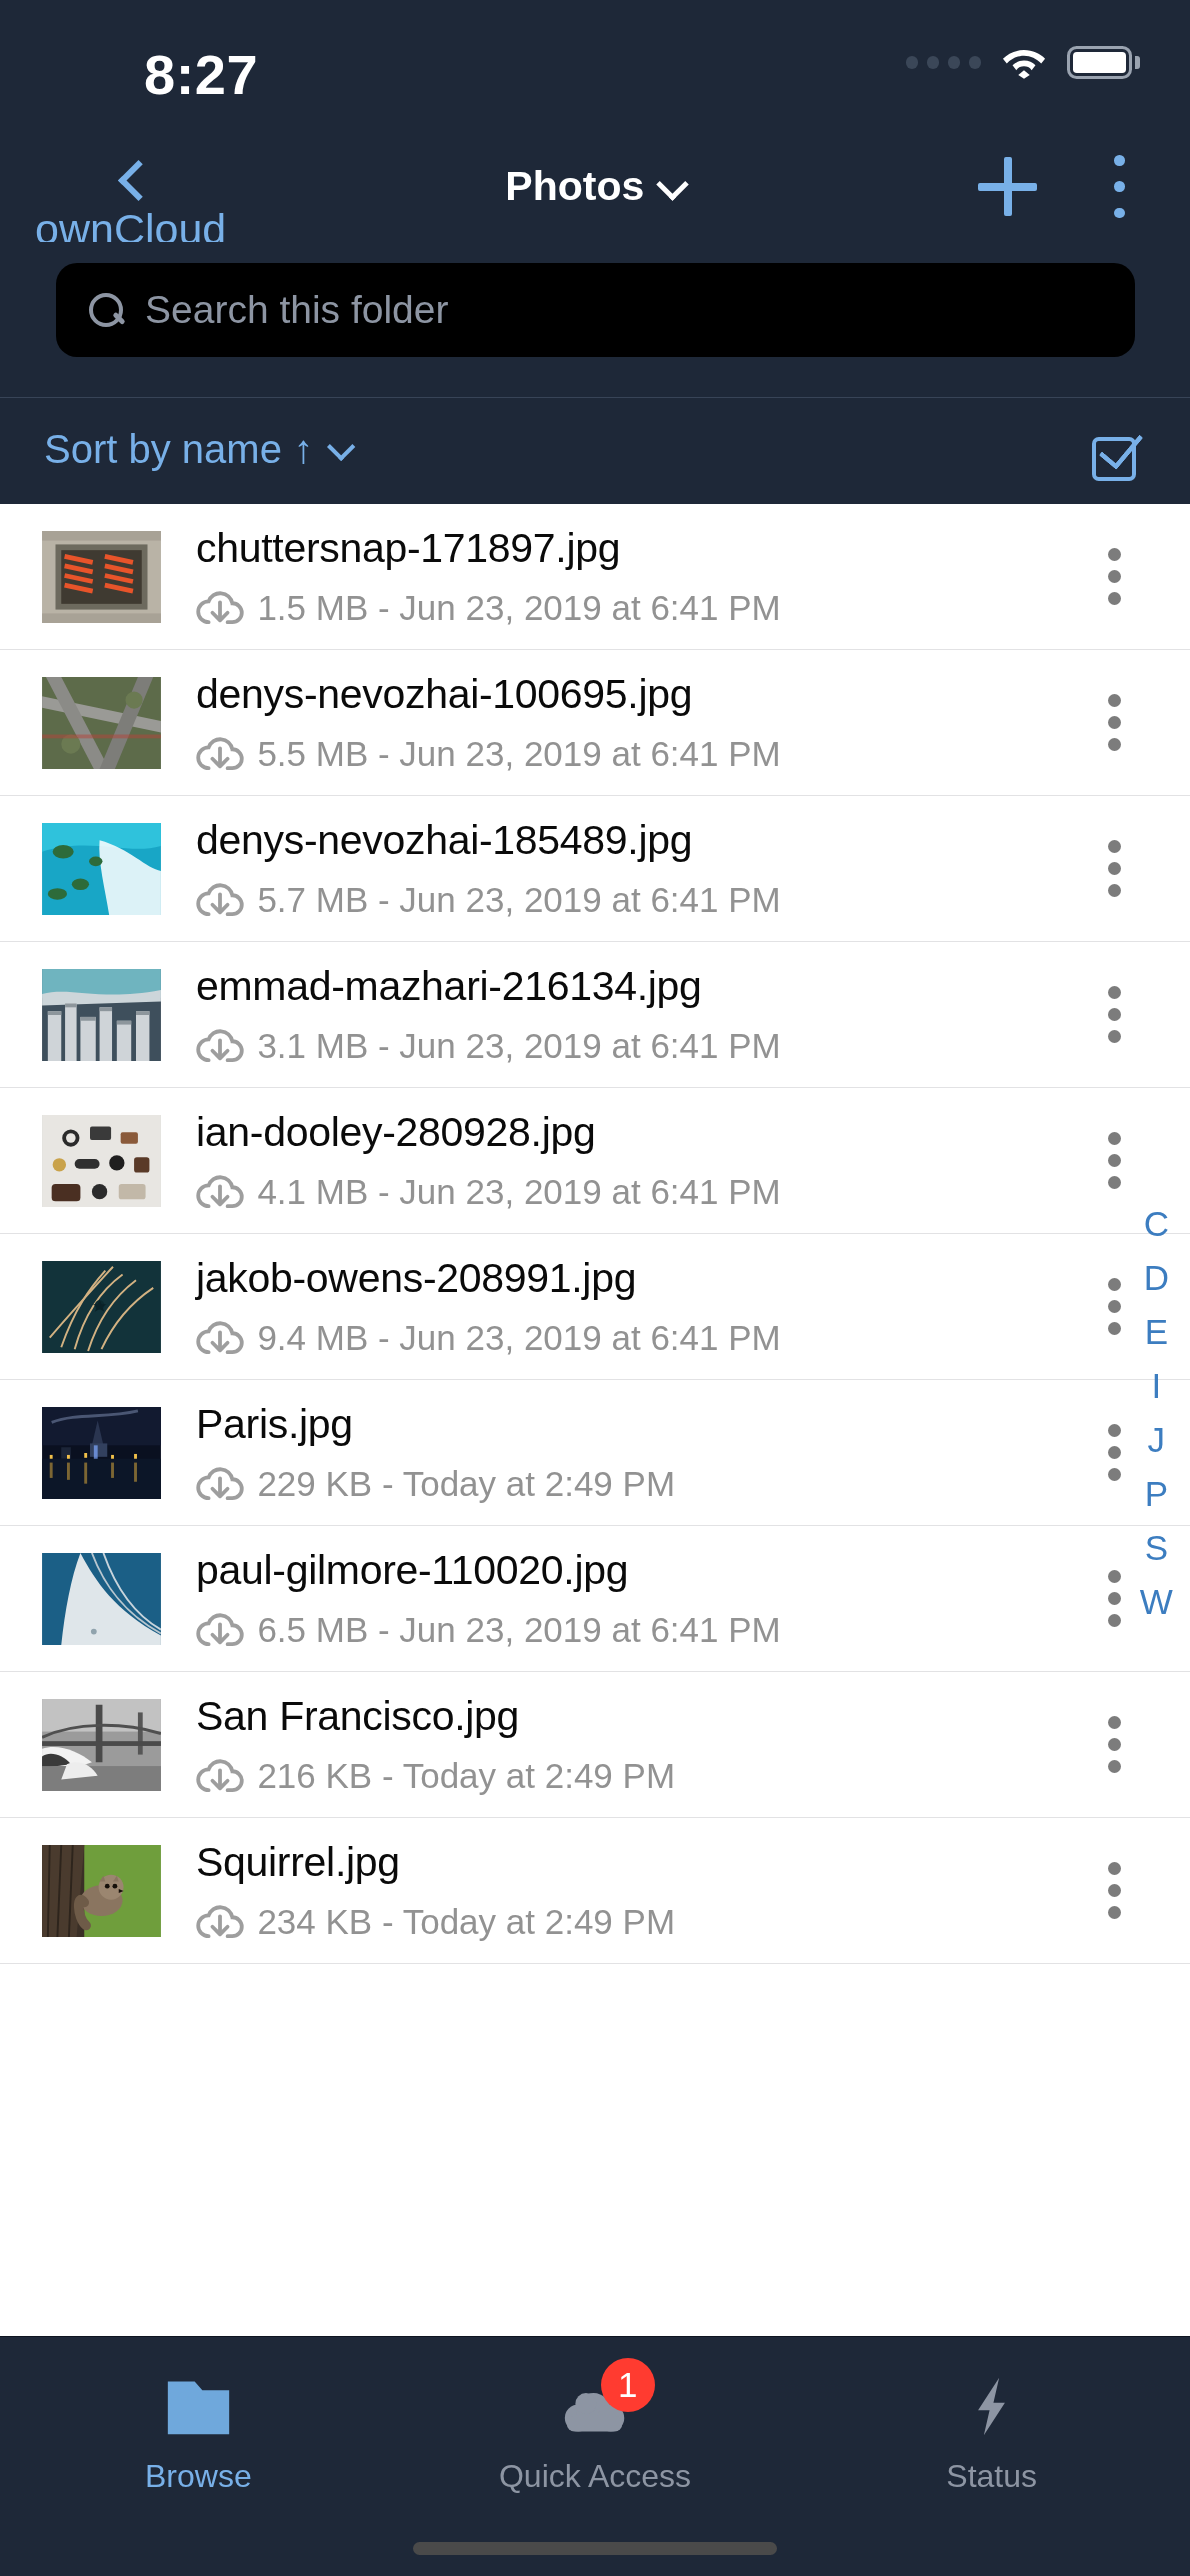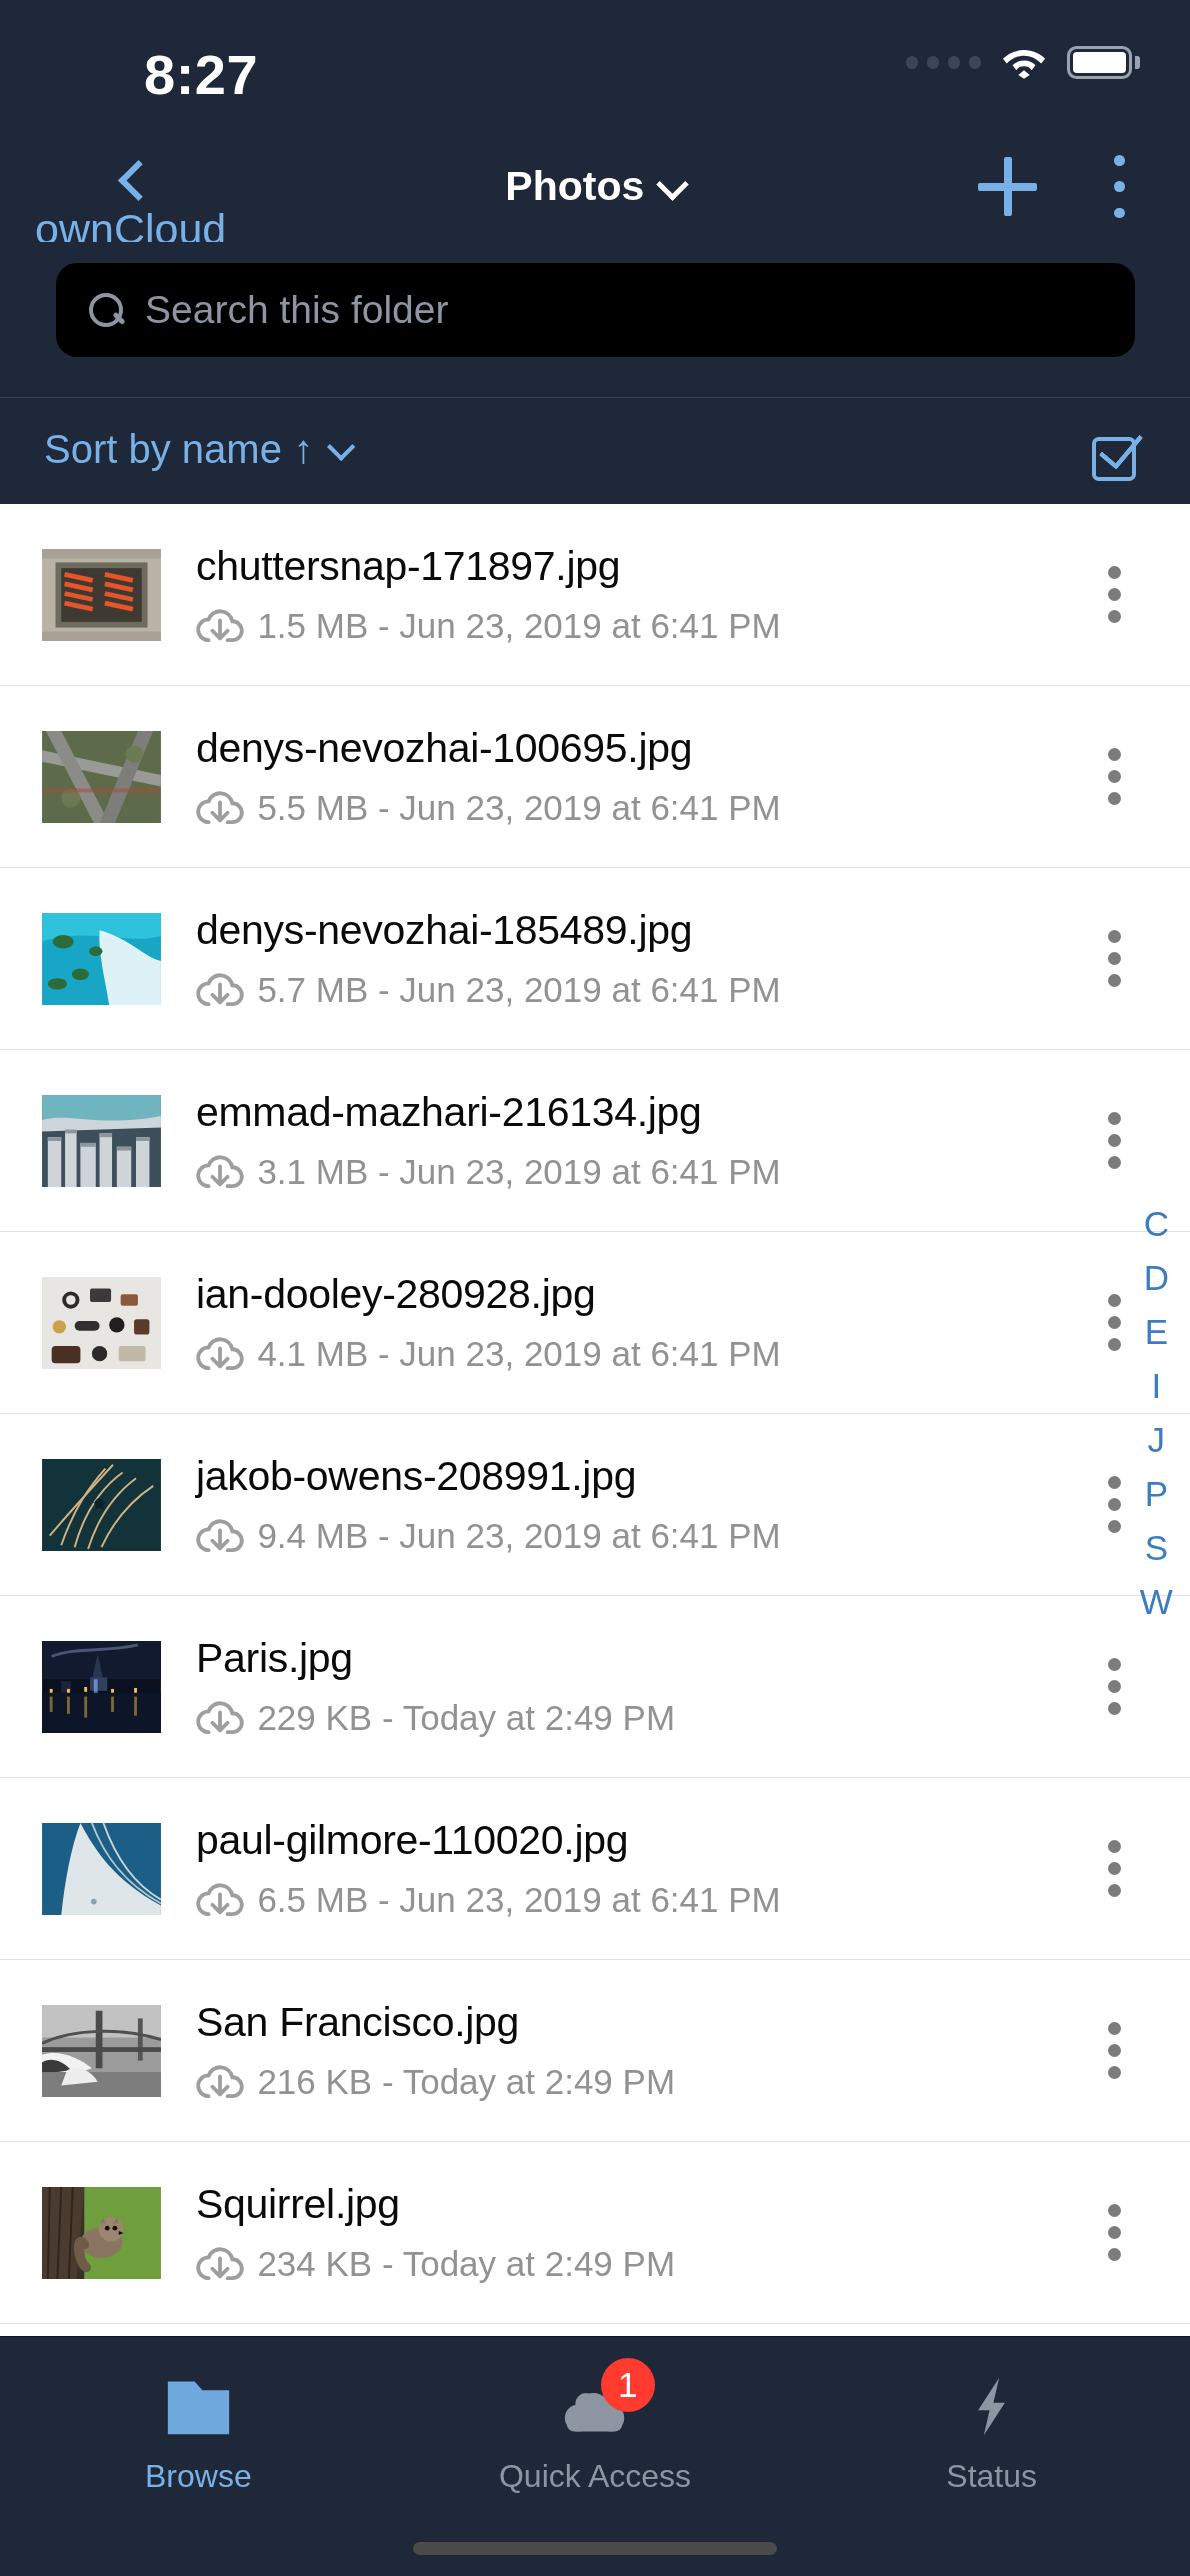--- a/index.html
+++ b/index.html
@@ -131,21 +131,21 @@
     border-left:5.8px solid #78b0e8; border-bottom:5.8px solid #78b0e8;
     transform:rotate(-50deg); border-radius:1.9px;
   }
 
   
   .filelist{
     position:absolute; top:504px; left:0; width:1190px; height:1832px;
     background:#ffffff; overflow:hidden;
   }
   .row{
-    position:relative; height:182px; width:1190px;
+    position:relative; height:146px; width:1190px;
     display:flex; align-items:center; cursor:pointer;
     border-bottom:1.9px solid #e2e2e4;
   }
   .thumb{
     width:119px;height:92px; margin-left:42px; flex:none;
     background:#ccc; overflow:hidden; position:relative;
   }
   .thumb svg{ display:block; width:119px;height:92px; }
   .rowtext{ margin-left:35px; flex:1; min-width:0; }
   .fname{

